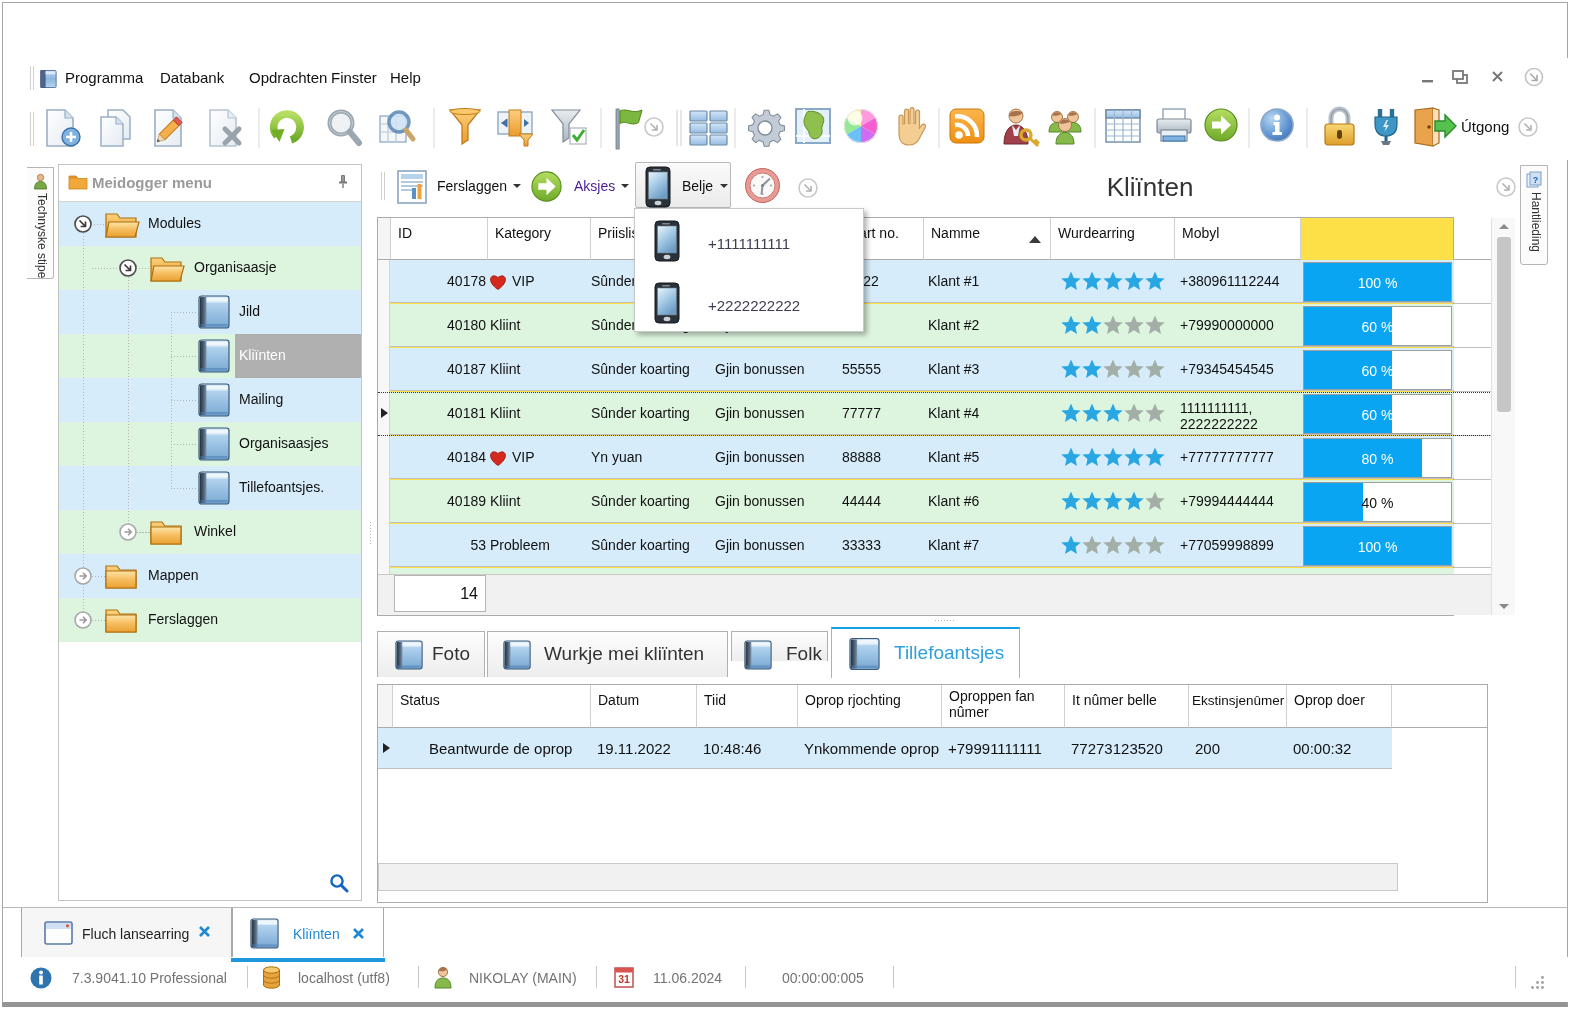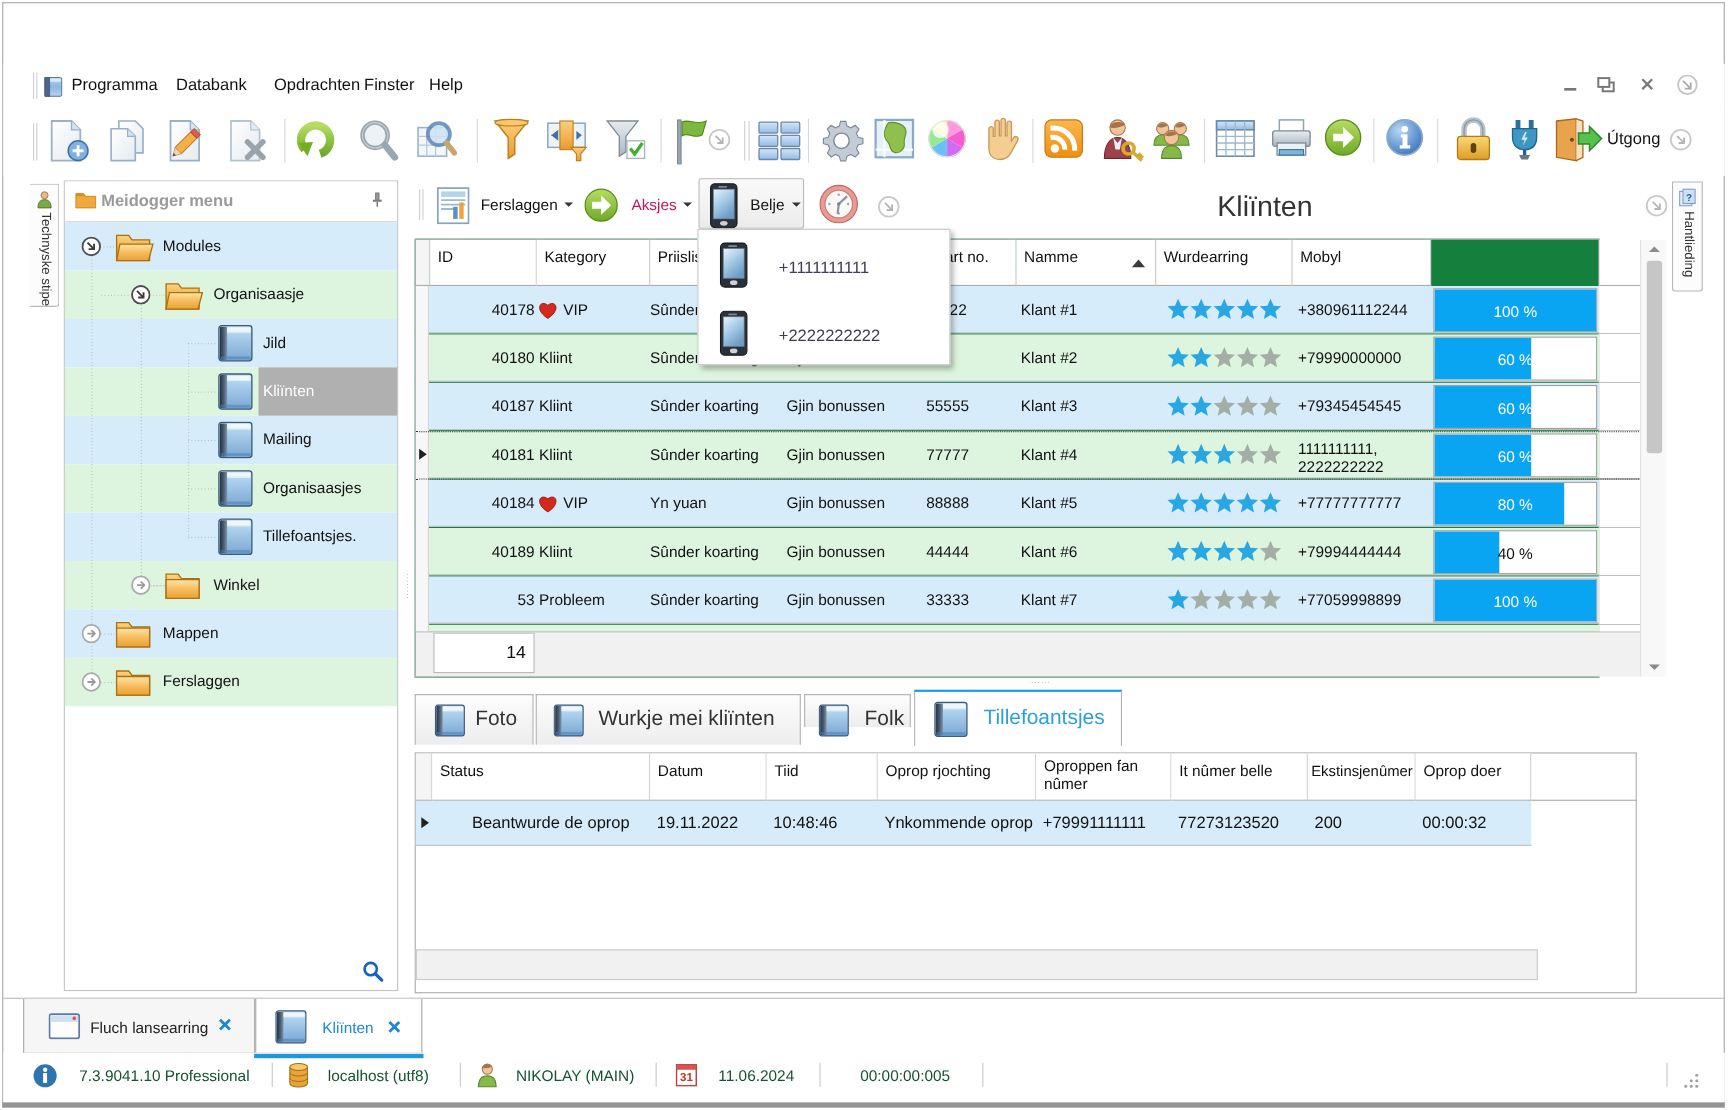--- a/index.html
+++ b/index.html
@@ -15,21 +15,21 @@
 .tlabel { position:absolute; font-size:14px; color:#111; }
 .pbar { width:149px; height:40px; border:1px solid #9e9e9e; background:#fff; overflow:hidden; }
 .pfill { position:absolute; left:0; top:0; bottom:0; background:#0aa5f2; }
 .ptxt { position:absolute; left:0; top:12px; width:100%; text-align:center; font-size:14px; }
 .dotv { position:absolute; width:1px; background-image:linear-gradient(#b5b5b5 1px, transparent 1px); background-size:1px 3px; }
 .doth { position:absolute; height:1px; background-image:linear-gradient(90deg,#b5b5b5 1px, transparent 1px); background-size:3px 1px; }
 .hdrcell { position:absolute; border-right:1px solid #d0d0d0; border-bottom:1px solid #ababab; color:#111; font-size:14px; padding:7px 0 0 7px; background:#fff; }
 .gcell { position:absolute; font-size:15px; color:#111; }
 .tab-b { position:absolute; border:1px solid #b0b0b0; border-bottom:none; background:linear-gradient(#fdfdfd,#ededed); }
 .btab-txt { font-size:19px; color:#333; }
-.sbtxt { font-size:14px; color:#14532d; }
+.sbtxt { font-size:14px; color:#737373; }
 .ssep { position:absolute; width:1px; height:22px; background:#c8c8c8; top:9px; }
 </style>
 </head>
 <body>
 <svg width="0" height="0" style="position:absolute">
   <defs>
     <linearGradient id="bookcov" x1="0" y1="0" x2="0" y2="1">
       <stop offset="0" stop-color="#c6e0f5"></stop>
         <stop offset="0.4" stop-color="#a4c9e9"></stop>
         <stop offset="1" stop-color="#79a7d2"></stop>
@@ -513,21 +513,21 @@
   <div class="grip" style="left:381px;top:172px;height:28px;"></div>
   <svg class="abs" style="left:397px;top:170px;" width="30" height="34">
       <use href="#sym-report"></use>
     </svg>
   <div class="abs" style="left:437px;top:178px;font-size:14px;color:#111;">Ferslaggen</div>
   <div class="abs" style="left:513px;top:184px;width:0;height:0;border:4.5px solid transparent;border-top-color:#333;"></div>
   <svg class="abs" style="left:531px;top:171px;" width="31" height="31" viewBox="0 0 34 34">
     <circle cx="17" cy="17" r="16" fill="url(#ggreen)" stroke="#578c1d" stroke-width="1.2"></circle>
     <path d="M8 13.5 L17 13.5 L17 7.5 L27 17 L17 26.5 L17 20.5 L8 20.5 Z" fill="#fff"></path>
   </svg>
-  <div class="abs" style="left:574px;top:178px;font-size:14px;color:#be185d;">Aksjes</div>
+  <div class="abs" style="left:574px;top:178px;font-size:14px;color:#4c1d95;">Aksjes</div>
   <div class="abs" style="left:621px;top:184px;width:0;height:0;border:4.5px solid transparent;border-top-color:#333;"></div>
   <div class="abs" style="left:635px;top:162px;width:96px;height:46px;background:linear-gradient(#fafafa,#ebebeb);border:1px solid #b9b9b9;border-radius:2px;">
     <svg class="abs" style="left:9px;top:3px;" width="26" height="42" viewBox="0 0 26 42">
         <use href="#sym-phone"></use>
       </svg>
     <div class="abs" style="left:46px;top:15px;font-size:14px;color:#111;">Belje</div>
     <div class="abs" style="left:84px;top:21px;width:0;height:0;border:4.5px solid transparent;border-top-color:#333;"></div>
   </div>
   <svg class="abs" style="left:744px;top:167px;" width="37" height="37" viewBox="0 0 37 37">
     <circle cx="18.5" cy="18.5" r="17" fill="#e89a94" stroke="#c4635c" stroke-width="1"></circle>
@@ -540,21 +540,21 @@
     <circle cx="18.5" cy="18.5" r="1.6" fill="#788"></circle>
   </svg>
   <svg class="abs" style="left:798px;top:178px;" width="20" height="20">
       <use href="#sym-circbtn"></use>
     </svg>
   <div class="abs" style="left:1050px;top:172px;width:200px;text-align:center;font-size:26px;color:#333;">Kliïnten</div>
   <svg class="abs" style="left:1496px;top:177px;" width="20" height="20">
       <use href="#sym-circbtn"></use>
     </svg>
 
-  <div class="abs" id="maingrid" style="left:377px;top:217px;width:1077px;height:399px;border:1px solid #ababab;background:#15803d;">
+  <div class="abs" id="maingrid" style="left:377px;top:217px;width:1077px;height:399px;border:1px solid #ababab;background:#fde047;">
 
     <div class="hdrcell" style="left:0;top:0;width:13px;height:42px;background:#f5f5f5;"></div>
     <div class="hdrcell" style="left:13px;top:0;width:97px;height:42px;">ID</div>
     <div class="hdrcell" style="left:110px;top:0;width:103px;height:42px;">Kategory</div>
     <div class="hdrcell" style="left:213px;top:0;width:135px;height:42px;">Priislist</div>
     <div class="hdrcell" style="left:348px;top:0;width:112px;height:42px;">Bonuskaart</div>
     <div class="hdrcell" style="left:460px;top:0;width:86px;height:42px;padding-left:4px;">Kaart no.</div>
     <div class="hdrcell" style="left:546px;top:0;width:127px;height:42px;">Namme
       <div class="abs" style="left:105px;top:18px;width:0;height:0;border:6px solid transparent;border-bottom:7px solid #3a3a3a;border-top-width:0;"></div>
     </div>

